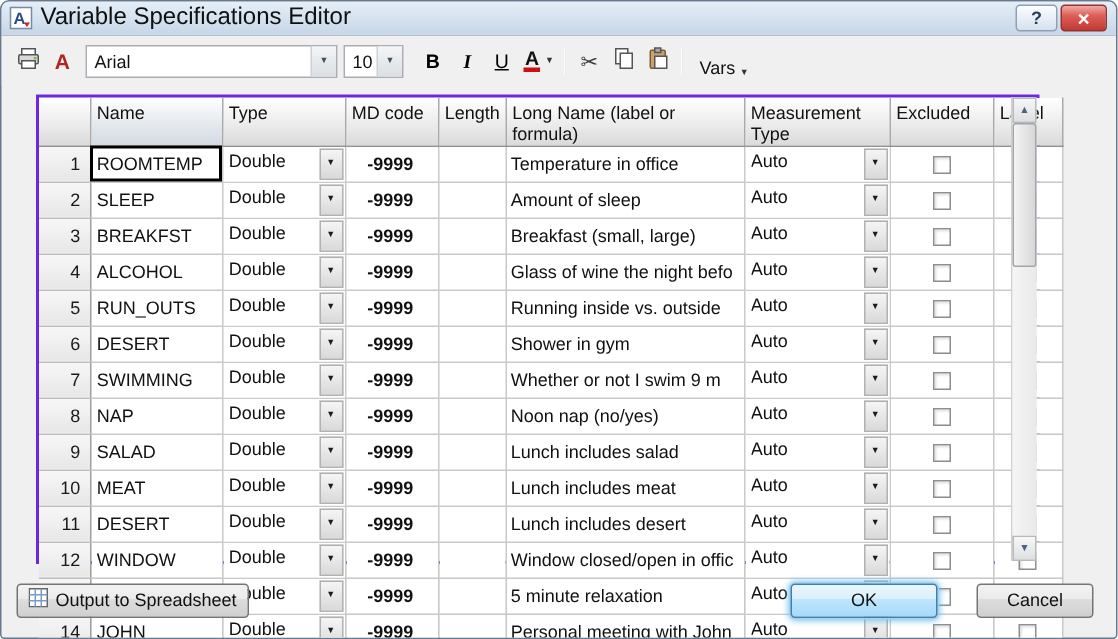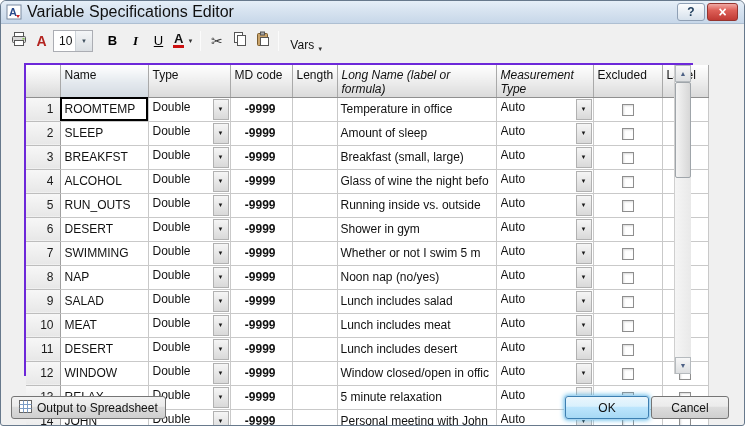--- a/index.html
+++ b/index.html
@@ -46,21 +46,21 @@
   .vars-btn { height:22px; display:flex; align-items:flex-end; padding:0 7px; }
 
   
   .grid-area { position:absolute; left:23px; top:62px; width:669px; height:313px;
     background:#fff; border:2px solid #6d28d9; }
   table.grid { border-collapse:collapse; table-layout:fixed; width:682px; }
   th, td { overflow:hidden; white-space:nowrap; }
   thead th { height:32px; background:linear-gradient(#ffffff, #ececec 55%, #dadada 100%);
     border-right:1px solid #a9a9a9; border-bottom:1px solid #8f8f8f;
     font-weight:normal; text-align:left; vertical-align:top; padding:3px 3px 0 4px; font-size:12px; }
-  th.wrap { white-space:normal; line-height:14px;font-style:italic; }
+  th.wrap { white-space:normal; line-height:14px; }
   th.h-name { background:linear-gradient(#ffffff, #e4e9ee 55%, #d3dae1 100%); }
   tbody td { height:19px; border-right:1px solid #c9c9c9; border-bottom:1px solid #c9c9c9;
     font-size:12px; padding:0 3px; line-height:18px; background:#fff; }
   td.c-num { background:linear-gradient(#f7f7f7,#e7e7e7); border-right:1px solid #9f9f9f;
     border-bottom:1px solid #bdbdbd; text-align:right; padding-right:6px; color:#1a1a1a; }
   td.c-name { padding-left:4px; }
   td.c-md { text-align:right; padding-right:16px;font-weight:bold; }
   td.c-type, td.c-mtype { position:relative; padding-right:19px; padding-left:4px; }
   .cell-text { display:inline-block; overflow:hidden; white-space:nowrap; max-width:100%; }
   .cell-drop { position:absolute; right:1px; top:1px; bottom:1px; width:16px;
@@ -77,27 +77,27 @@
     background:#f1f1f1; border-left:1px solid #cfcfcf; display:flex; flex-direction:column; }
   .sb-btn { height:17px; flex:0 0 auto; background:linear-gradient(#f7f7f7,#dddfe1);
     border:1px solid #b5babe; display:flex; align-items:center; justify-content:center; }
   .sb-glyph { font-size:7px; color:#4d6185; line-height:1; }
   .sb-track { flex:1; position:relative; background:linear-gradient(90deg,#f5f5f5,#e9e9e9); }
   .sb-thumb { position:absolute; top:0; left:0; right:0; height:96px;
     background:linear-gradient(90deg,#f4f4f4,#d7d7d7); border:1px solid #9fa5aa; border-radius:2px; }
 
   
   .footer { position:absolute; left:0; right:0; top:380px; bottom:0;
-    display:flex; align-items:flex-end; padding:0 15px 6px 10px; }
+    display:flex; align-items:center; padding:0 15px 6px 10px; }
   .btn { height:23px; border:1px solid #757575; border-radius:3px; font-size:12px; font-family:inherit;
     background:linear-gradient(#f2f2f2 0%, #ebebeb 45%, #dddddd 46%, #cfcfcf 100%);
     display:flex; align-items:center; justify-content:center; color:#111; }
   .output-btn { padding:0 7px; gap:5px; }
   .spacer { flex:1; }
-  .ok-btn { width:84px; margin-right:2px; border-color:#3c7fb1;
+  .ok-btn { width:98px; margin-right:26px; border-color:#3c7fb1;
     background:linear-gradient(#eaf6fd 0%, #d9f0fc 45%, #bee6fd 46%, #a7d9f5 100%);
     box-shadow:0 0 0 1px #a8d4f0, 0 0 5px 1px #59b8e8; }
   .cancel-btn { width:78px; }
 </style>
 </head>
 <body>
 
 <div class="window">
 
   <div class="titlebar">
@@ -126,20 +126,26 @@
           <rect x="3.5" y="1.5" width="9" height="4" fill="#fff" stroke="#555"></rect>
           <rect x="1.5" y="5.5" width="13" height="6" rx="1" fill="#d9d9d9" stroke="#555"></rect>
           <rect x="3.5" y="9.5" width="9" height="5" fill="#fff" stroke="#555"></rect>
           <rect x="11.5" y="7" width="2" height="1.5" fill="#7fbf4d"></rect>
         </svg>
       </span>
     </button>
     <button class="tbtn">
       <span class="font-a">A</span>
     </button>
+    <div class="combo combo-font">
+      <span class="combo-val">Arial</span>
+      <span class="combo-arrow">
+          <i>▼</i>
+        </span>
+    </div>
     <div class="combo combo-size">
       <span class="combo-val">10</span>
       <span class="combo-arrow">
           <i>▼</i>
         </span>
     </div>
     <button class="tbtn">
       <span class="bold-l">B</span>
     </button>
     <button class="tbtn">
@@ -298,21 +304,21 @@
             <td class="c-check"><span class="checkbox"></span></td>
           </tr>
           <tr>
             <td class="c-num">7</td>
             <td class="c-name">SWIMMING</td>
             <td class="c-type"><span class="cell-text">Double</span><span class="cell-drop">
                 <span class="dd-arrow">▼</span>
               </span></td>
             <td class="c-md">-9999</td>
             <td class="c-length"></td>
-            <td class="c-long">Whether or not I swim 5 m</td>
+            <td class="c-long">Whether or not I swim 9 m</td>
             <td class="c-mtype"><span class="cell-text">Auto</span><span class="cell-drop">
                 <span class="dd-arrow">▼</span>
               </span></td>
             <td class="c-check"><span class="checkbox"></span></td>
             <td class="c-check"><span class="checkbox"></span></td>
           </tr>
           <tr>
             <td class="c-num">8</td>
             <td class="c-name">NAP</td>
             <td class="c-type"><span class="cell-text">Double</span><span class="cell-drop">

